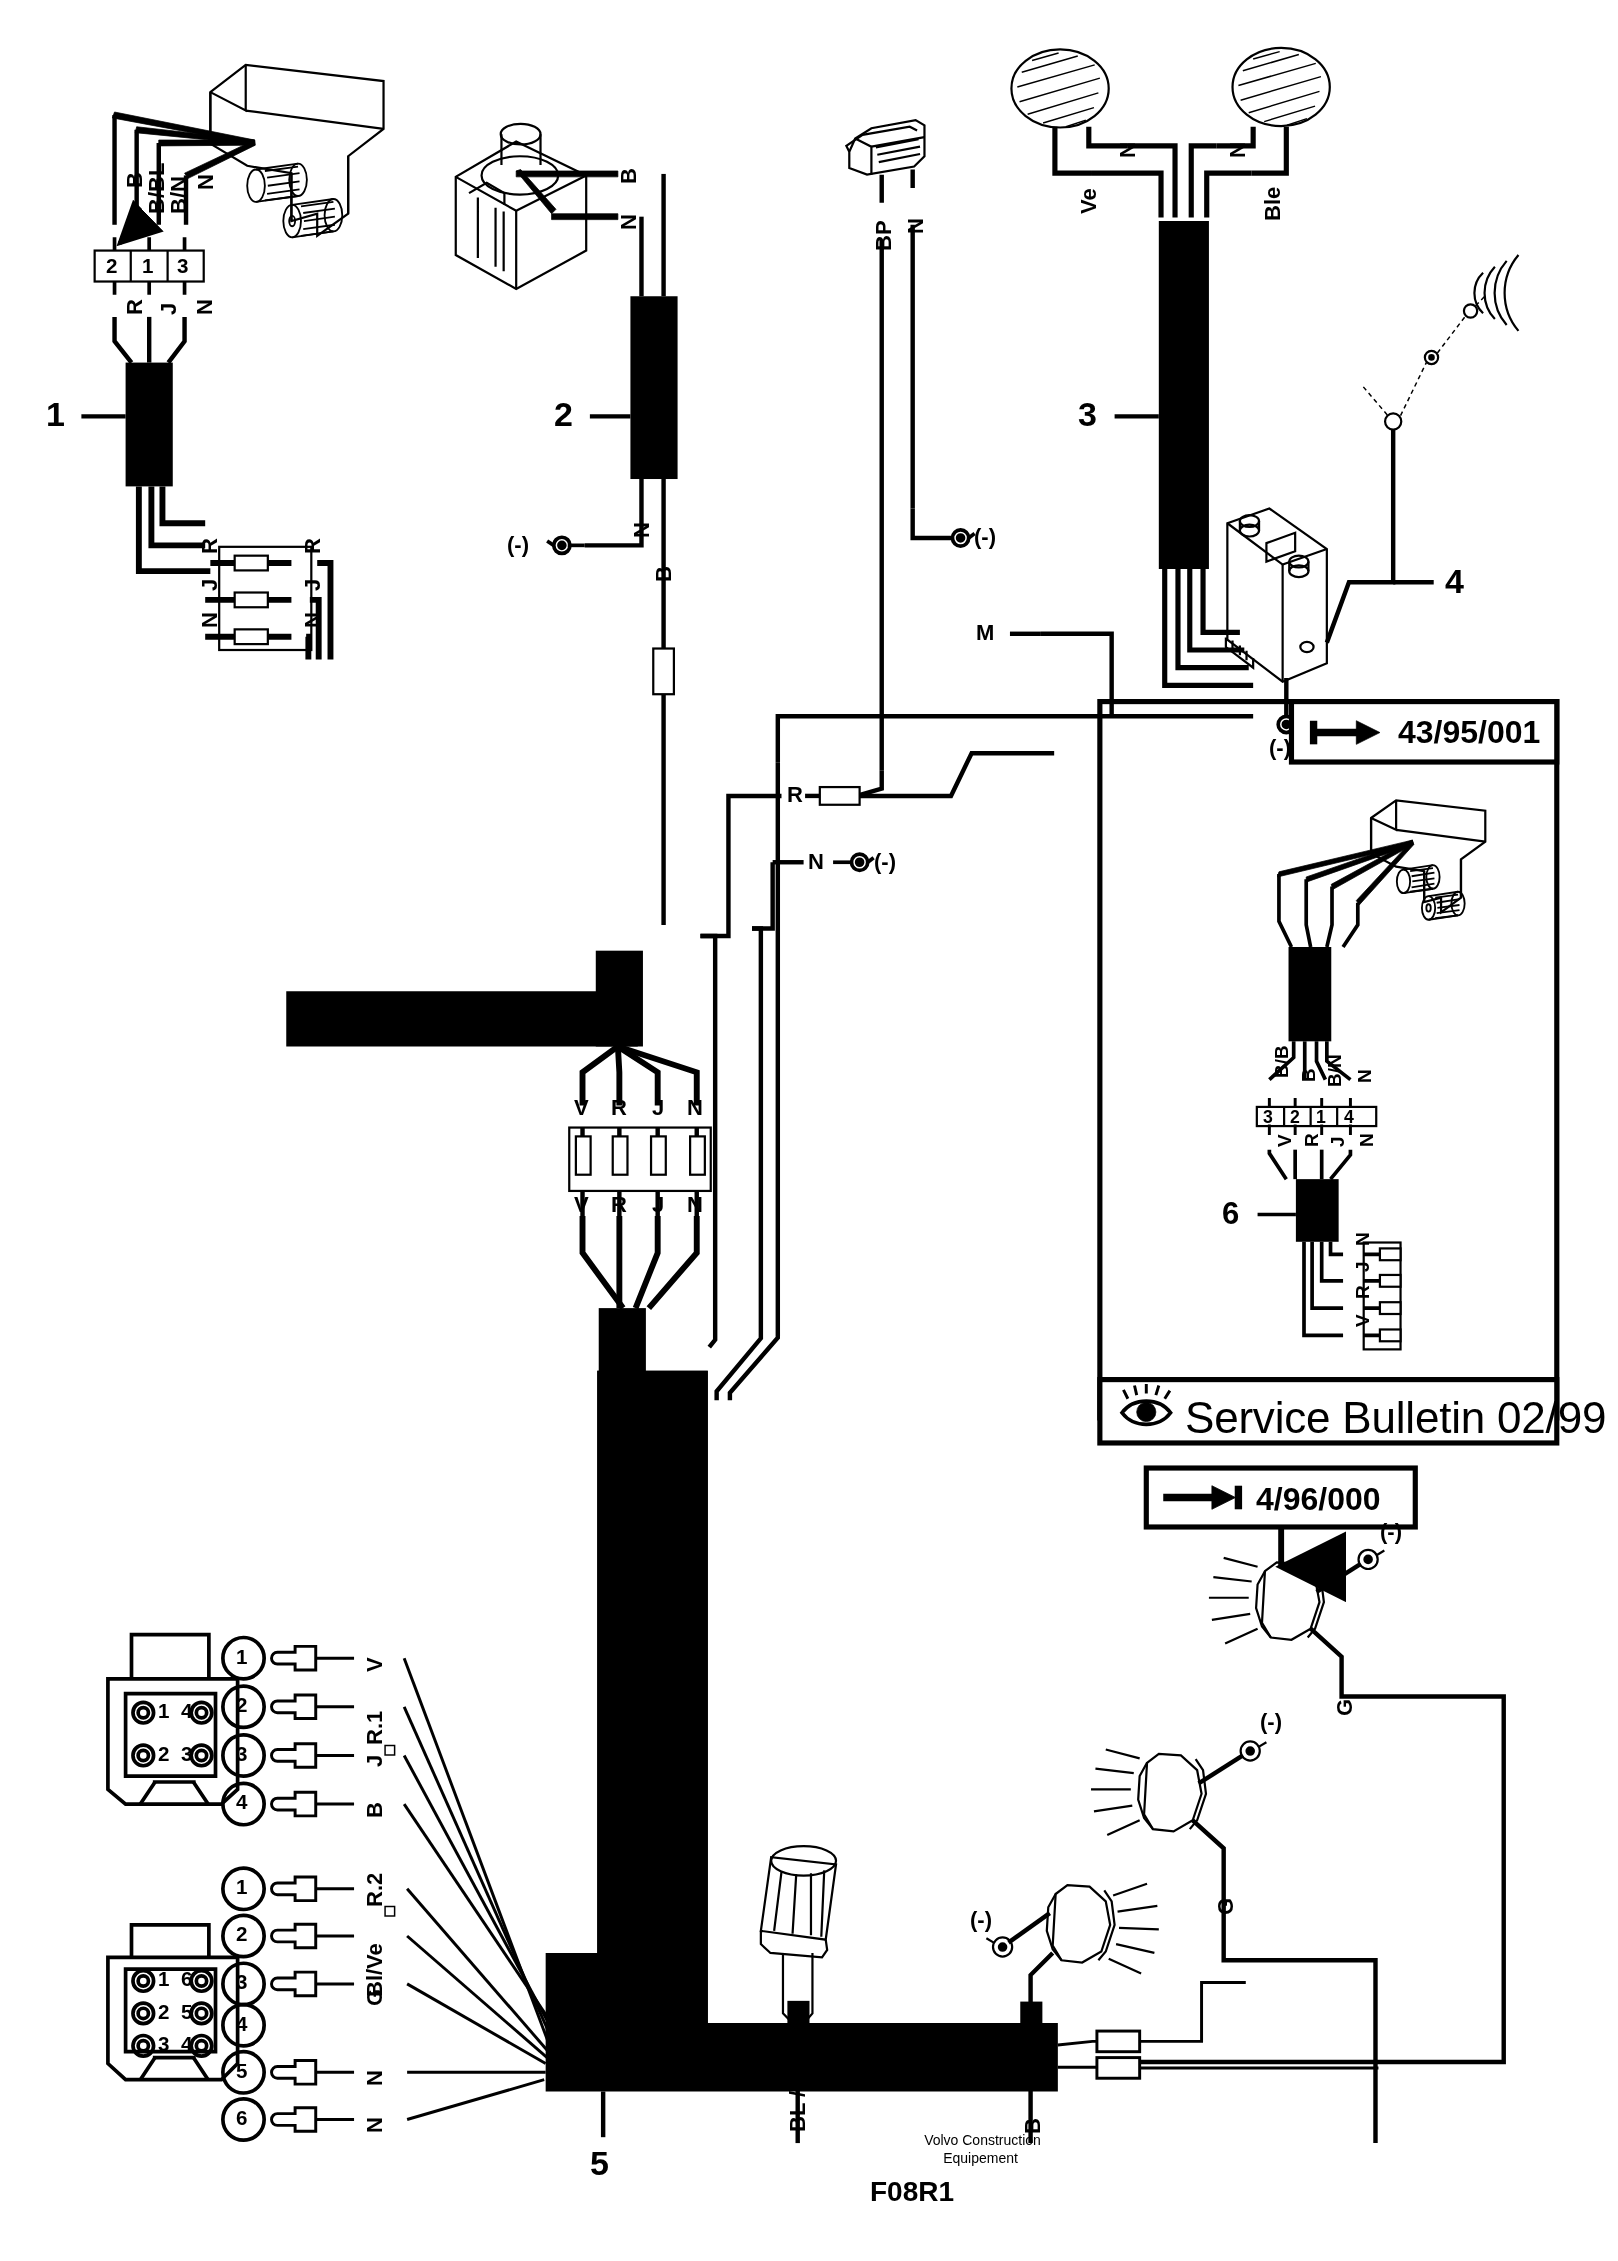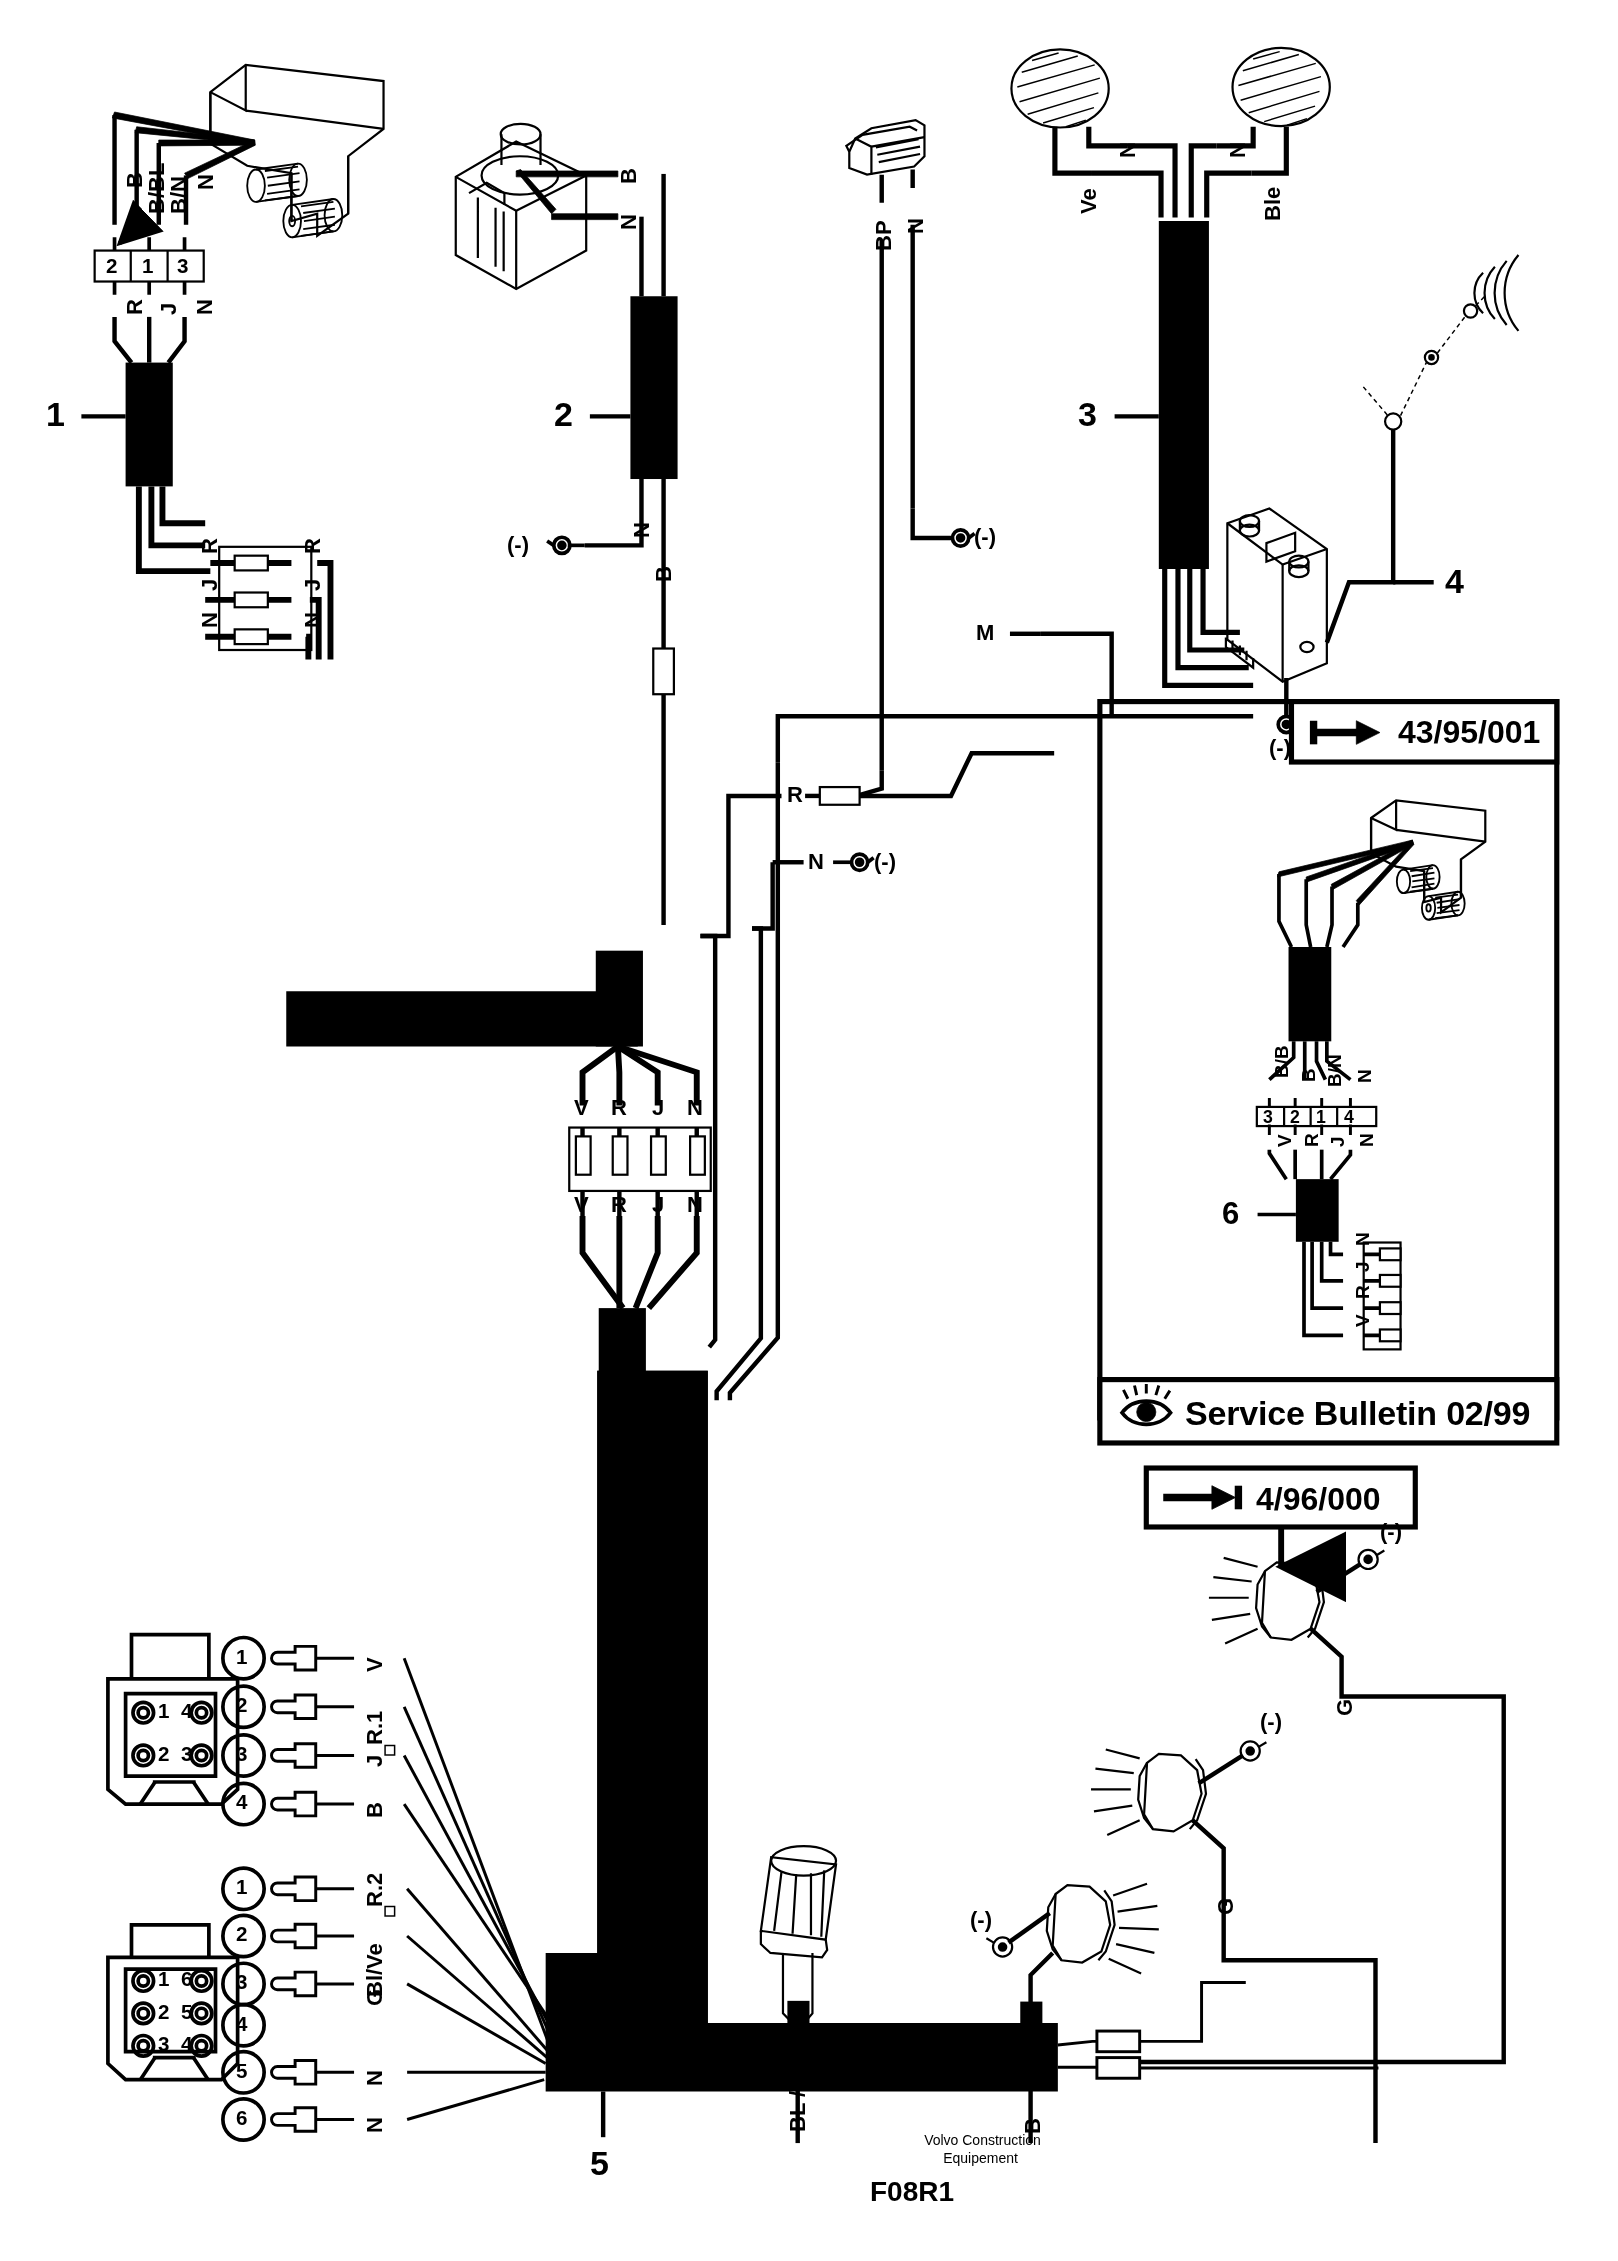--- a/index.html
+++ b/index.html
@@ -26,21 +26,21 @@
   .lbl {
     position: absolute;
     font-family: "Liberation Sans", sans-serif;
     font-weight: bold;
     color: #000;
     white-space: nowrap;
     line-height: 1;
   }
   .rot90 { transform: rotate(-90deg); transform-origin: left top; }
   .callout { font-size: 34px; font-weight: bold; }
-  .bulletin-title { font-size: 34px; font-weight: bold; letter-spacing: -0.2px;}
+  .bulletin-title { font-size: 44px; font-weight: normal; letter-spacing: -0.2px;}
   .code-box-text { font-size: 32px; font-weight: bold; }
   .foot-small { font-family: "Liberation Sans", sans-serif; font-weight: normal; font-size: 14px; text-align: center; }
   .foot-big { font-family: "Liberation Sans", sans-serif; font-weight: bold; font-size: 28px; text-align:left; }
   .wirelab { font-size: 22px; font-weight: bold; }
   .pinnum { font-size: 20.6px; font-weight: bold; }
   .negsym { font-size: 22px; font-weight: bold; }
 </style>
 </head>
 <body>
 

